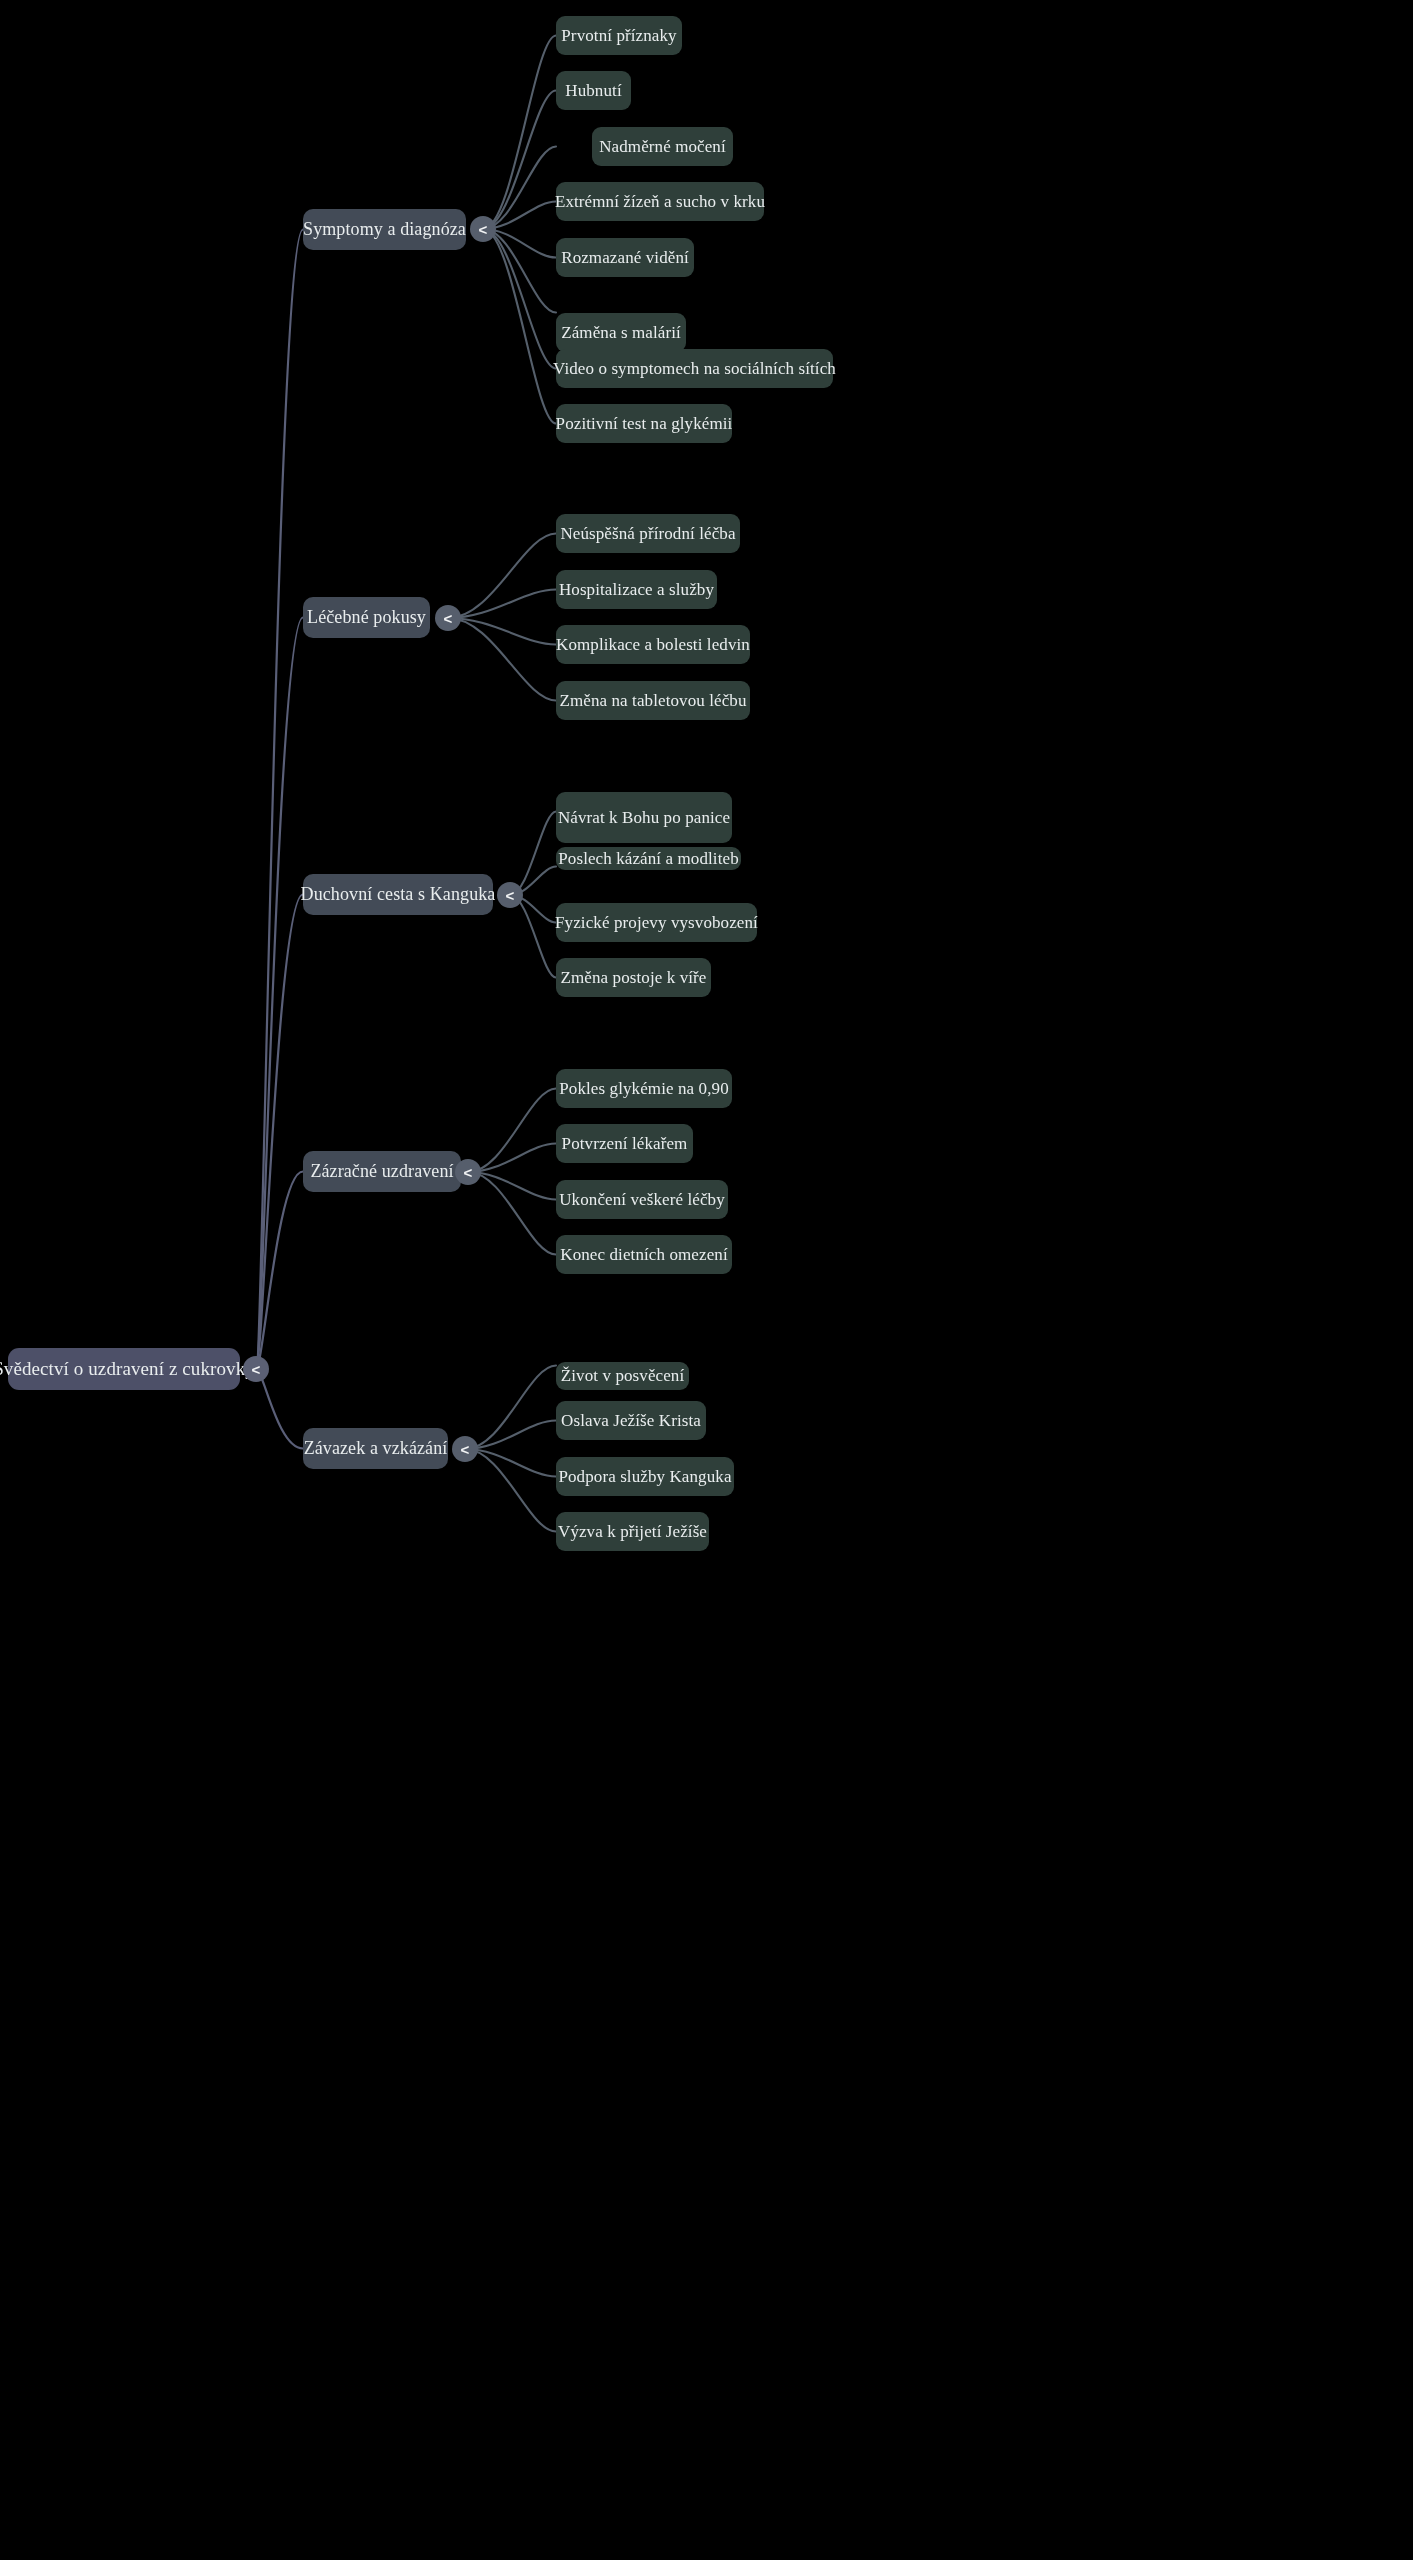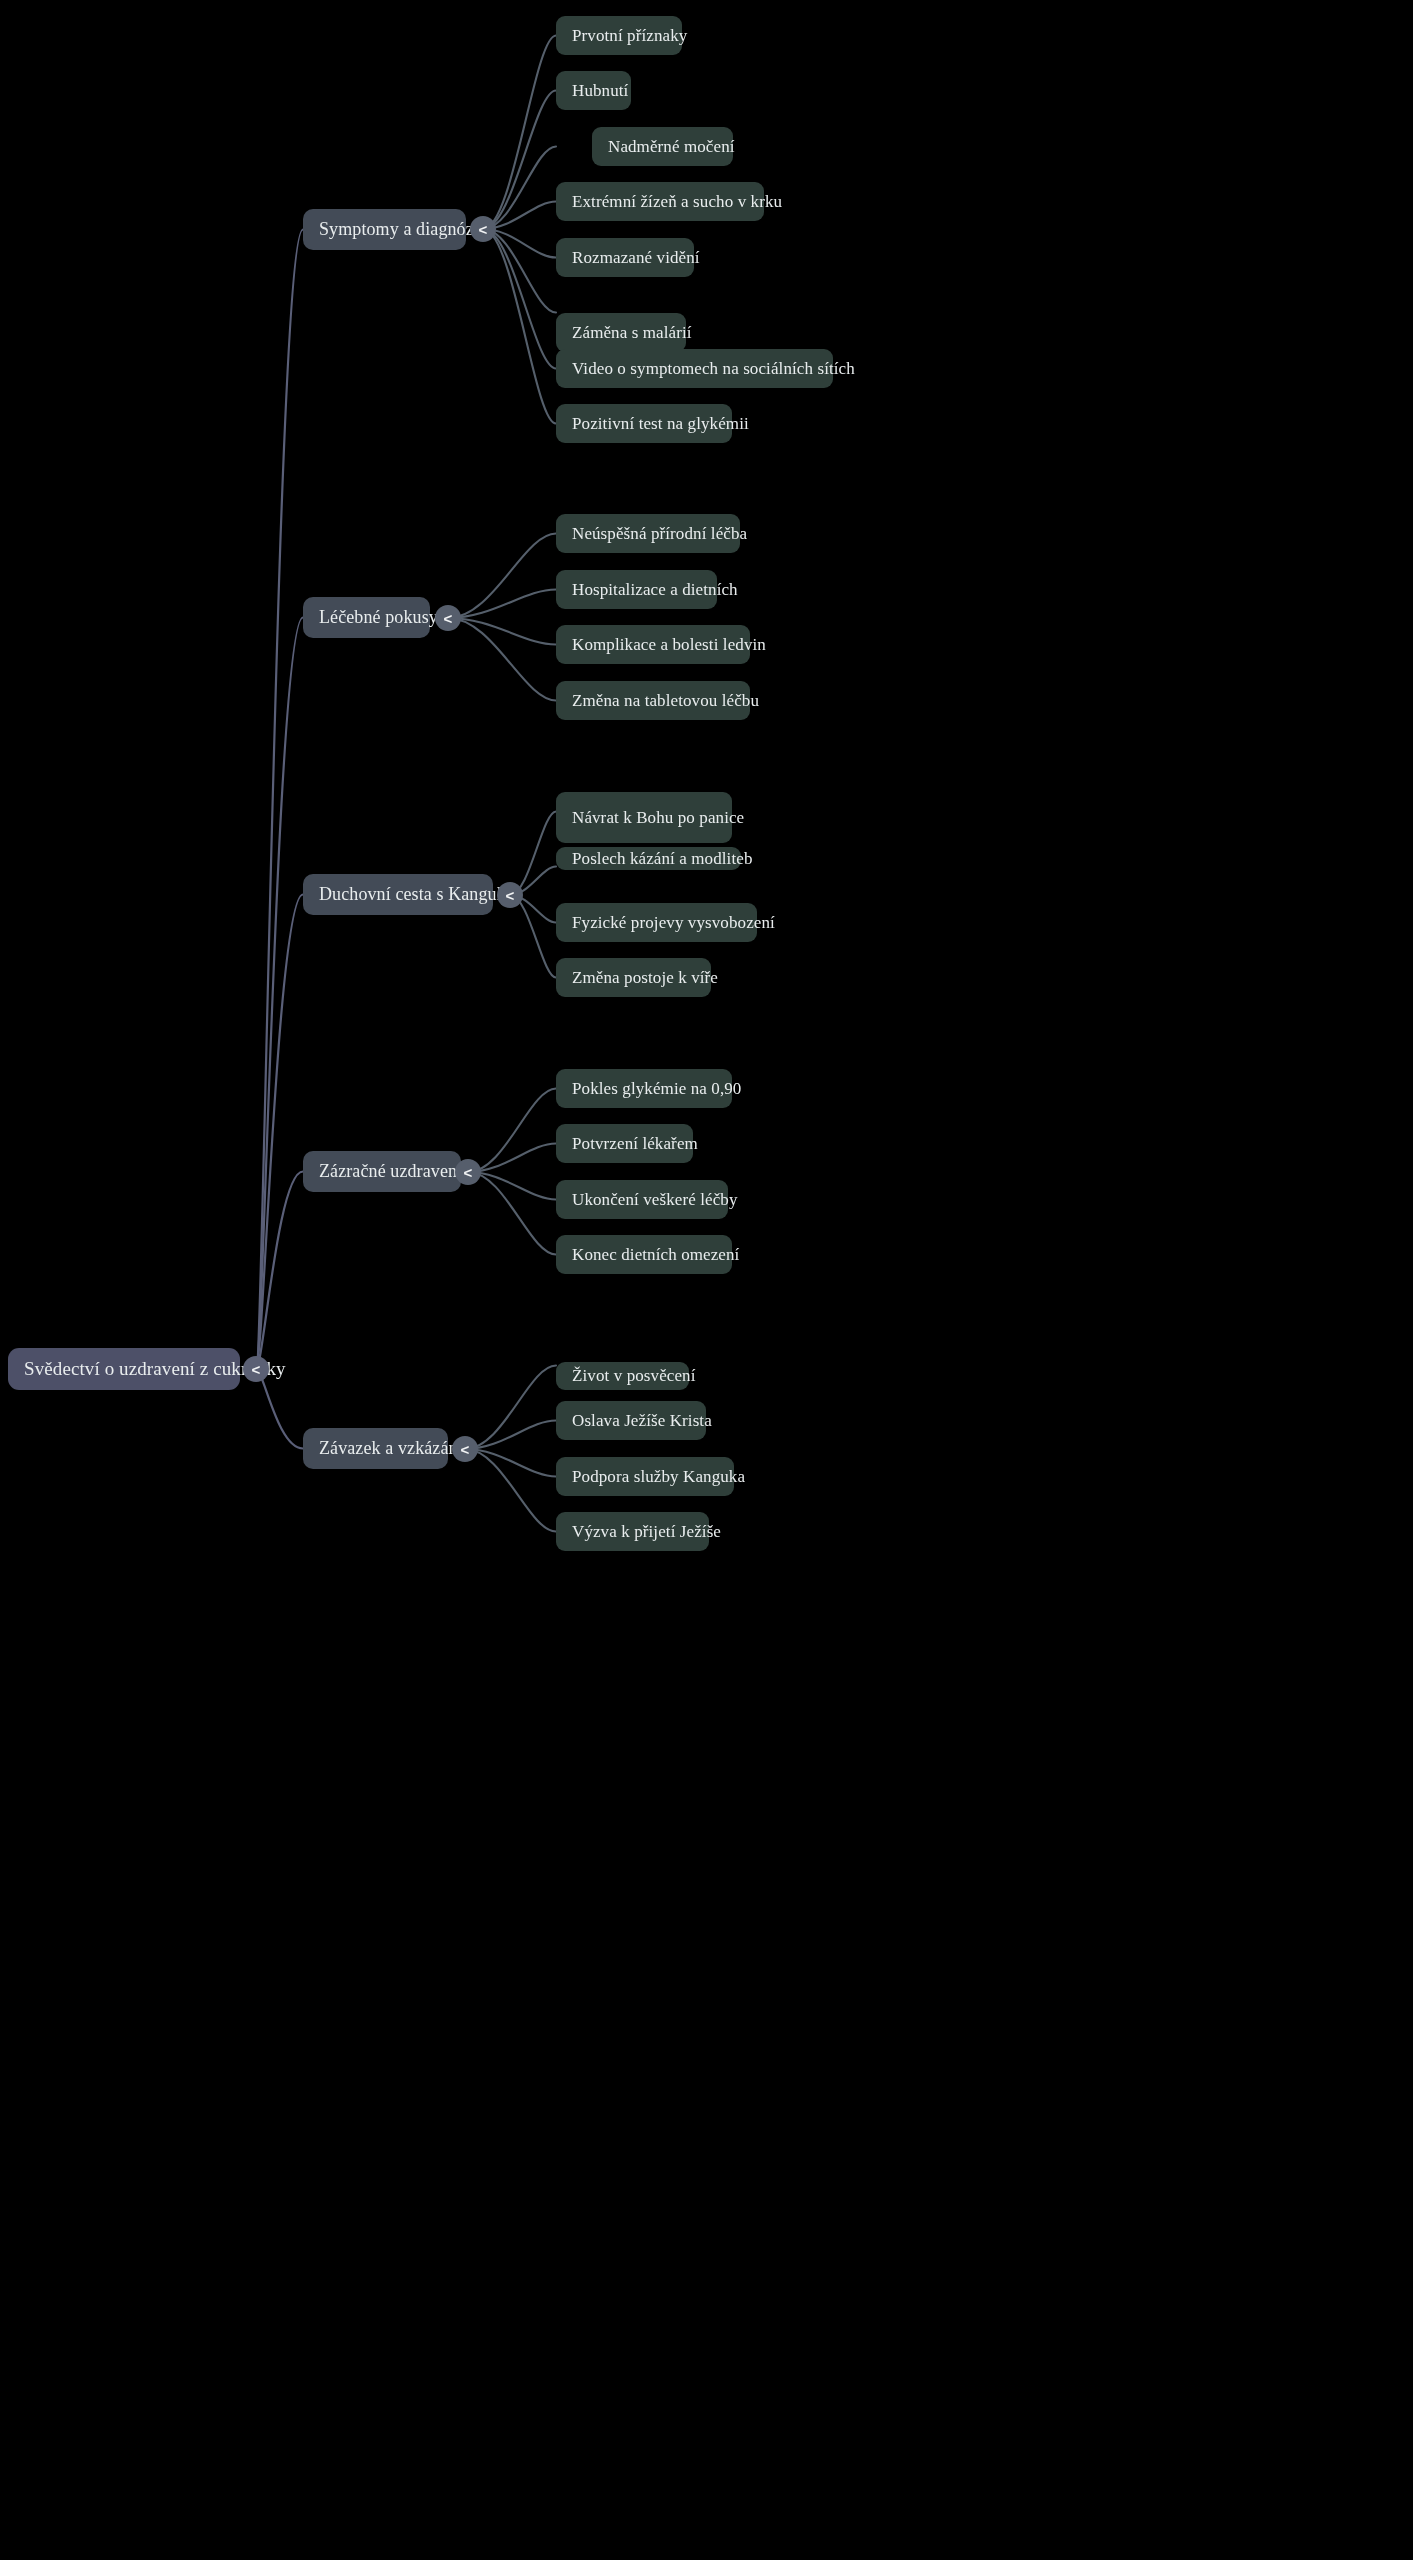--- a/index.html
+++ b/index.html
@@ -33,20 +33,21 @@
     position: absolute;
     box-sizing: border-box;
     display: flex;
     align-items: center;
     border-radius: 9px;
     padding: 5px 16px;
     white-space: nowrap;
     color: #e9edee;
     letter-spacing: 0.1px;
     z-index: 3;
+    justify-content: center;
   }
 
   .node.root {
     background: #4d5068;
     font-size: 19px;
     border-radius: 11px;
   }
 
   .node.branch {
     background: #434b57;
@@ -151,21 +152,21 @@
         <span>Pozitivní test na glykémii</span>
       </div>
       <div class="node branch" style="left: 303px; top: 597px; width: 127px; height: 41px;">
         <span>Léčebné pokusy</span>
       </div>
       <div class="toggle" style="left: 435px; top: 605px;">&lt;</div>
       <div class="node leaf" style="left: 556px; top: 514px; width: 184px; height: 39px;">
         <span>Neúspěšná přírodní léčba</span>
       </div>
       <div class="node leaf" style="left: 556px; top: 570px; width: 161px; height: 39px;">
-        <span>Hospitalizace a dietních</span>
+        <span>Hospitalizace a služby</span>
       </div>
       <div class="node leaf" style="left: 556px; top: 625px; width: 194px; height: 39px;">
         <span>Komplikace a bolesti ledvin</span>
       </div>
       <div class="node leaf" style="left: 556px; top: 681px; width: 194px; height: 39px;">
         <span>Změna na tabletovou léčbu</span>
       </div>
       <div class="node branch" style="left: 303px; top: 874px; width: 190px; height: 41px;">
         <span>Duchovní cesta s Kanguka</span>
       </div>

